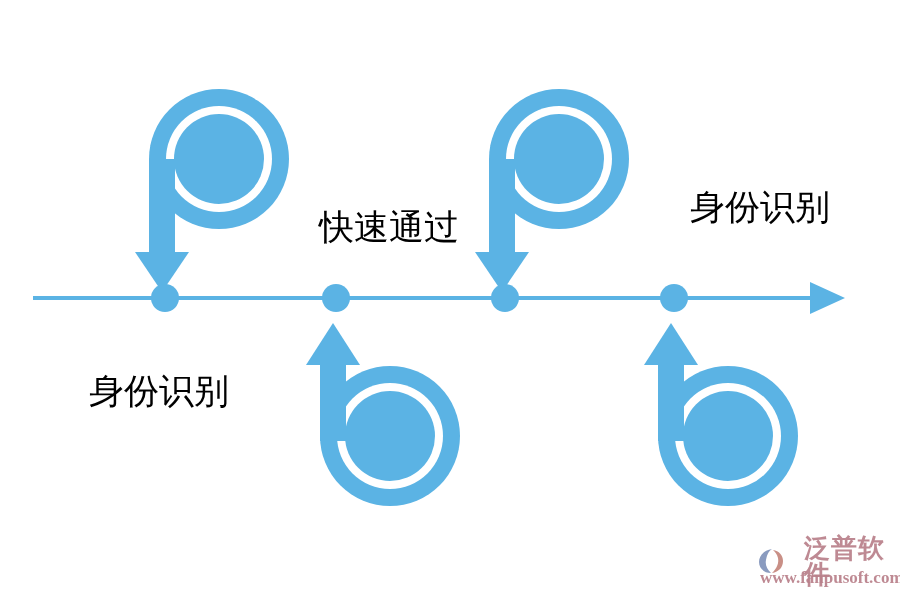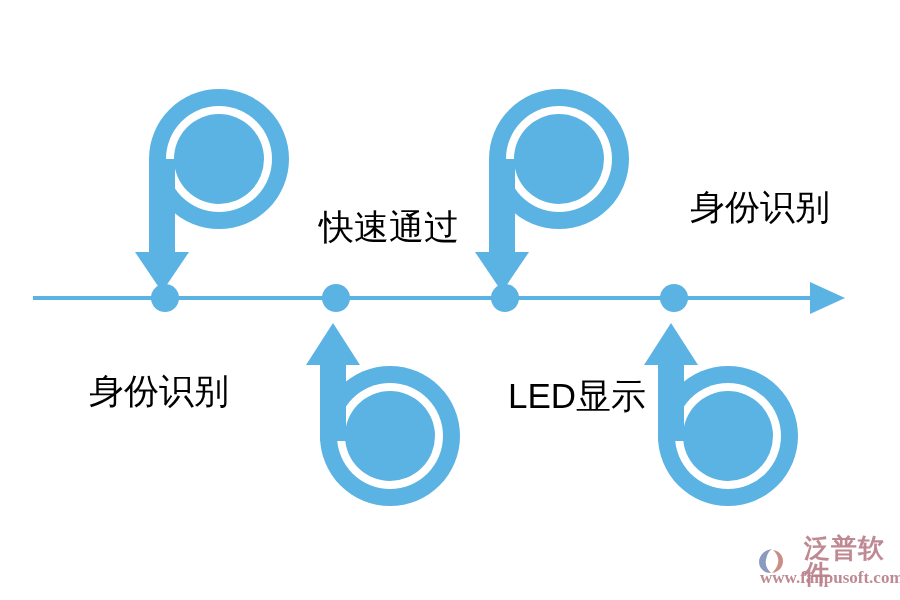--- a/index.html
+++ b/index.html
@@ -140,21 +140,20 @@
     <circle cx="165" cy="298" r="14" fill="#5bb3e4"></circle>
     <circle cx="336" cy="298" r="14" fill="#5bb3e4"></circle>
     <circle cx="505" cy="298" r="14" fill="#5bb3e4"></circle>
     <circle cx="674" cy="298" r="14" fill="#5bb3e4"></circle>
   </svg>
 
   <div class="label" style="left:89px; top:374px;">身份识别</div>
 
   <div class="label" style="left:319px; top:190px;margin-top:20px;">快速通过</div>
 
-  <div class="label label-latin" style="left:508px; top:378px;">LED显示</div>
 
   <div class="label" style="left:690px; top:190px;">身份识别</div>
 
   <div id="watermark">
     <div class="wm-row">
       <div class="wm-mark">
         <svg viewBox="0 0 30 30" width="30" height="30" xmlns="http://www.w3.org/2000/svg">
           <path d="M14 3 C6 4 1 10 1 16 C1 22 6 27 13 27 C9 23 7 19 8 14 C9 8 11 5 14 3 Z" fill="#8a9bbf"></path>
           <path d="M15 4 C21 5 25 9 25 15 C25 21 21 26 14 27 C19 22 21 17 20 12 C19 8 17 6 15 4 Z" fill="#c98f86"></path>
         </svg>

